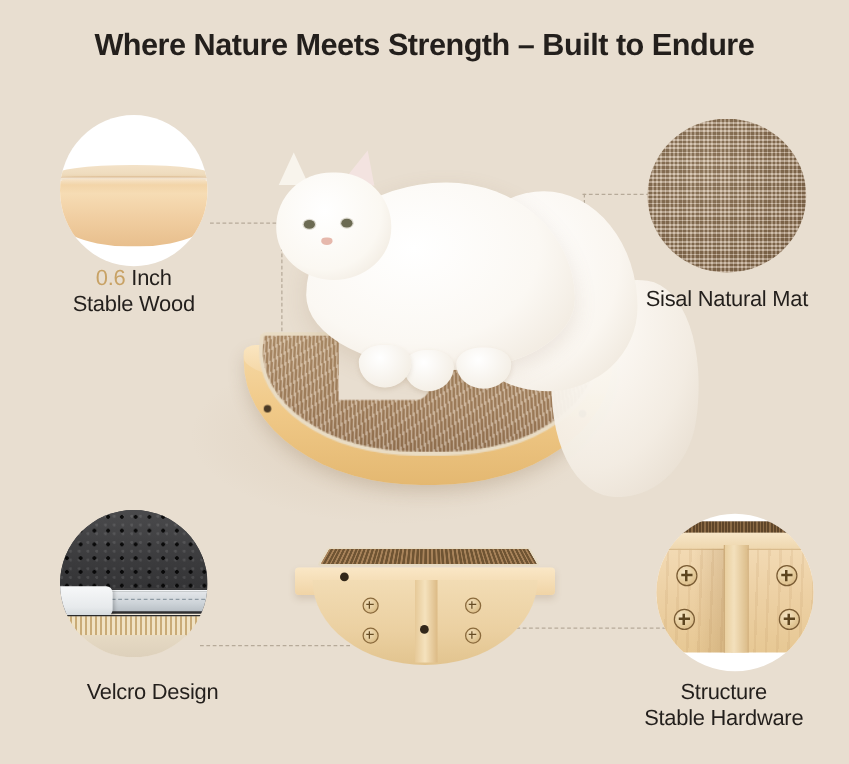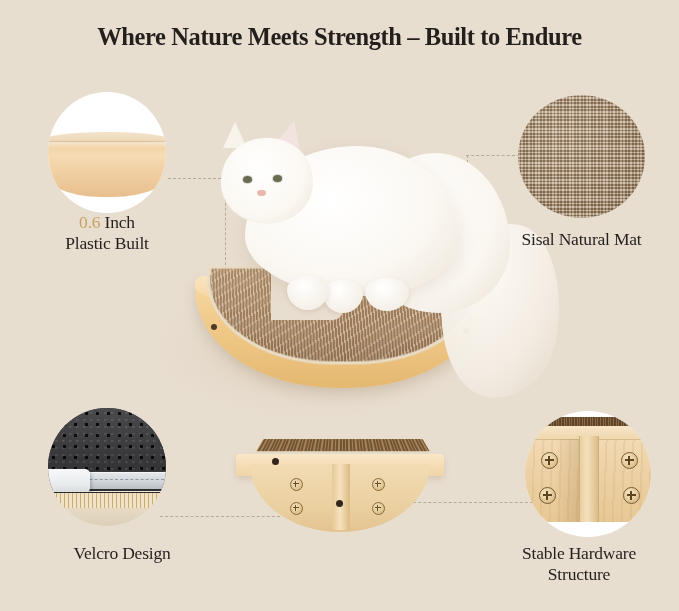--- a/index.html
+++ b/index.html
@@ -12,21 +12,20 @@
     overflow: hidden;
     font-family: "Liberation Sans", sans-serif;
     background: #e8ded0;
   }
   #poster {
     position: relative;
     width: 679px;
     height: 611px;
     background: #e8ded0;
     overflow: hidden;
-    font-family: Liberation Serif, serif;
   }
 
   
   #headline {
     position: absolute;
     left: 0;
     top: 23px;
     width: 679px;
     text-align: center;
     font-size: 24.5px;
@@ -376,21 +375,21 @@
 
   <div class="callout">
     <div class="circ" id="c-wood">
       <div class="band-top"></div>
       <div class="seam"></div>
       <div class="band-main"></div>
       <div class="band-hi"></div>
     </div>
     <div class="caption" style="left:28px; top:212px; width:158px;">
       <div><span class="hl">0.6</span><span> Inch</span></div>
-      <div>Plastic Built</div>
+      <div>Stable Wood</div>
     </div>
   </div>
 
   <div class="callout">
     <div class="circ" id="c-sisal"></div>
     <div class="caption" style="left:489px; top:229px; width:185px;">
       <div>Sisal Natural Mat</div>
     </div>
   </div>
 
@@ -415,18 +414,18 @@
       <div class="wood"></div>
       <div class="rail"></div>
       <div class="shadow-l"></div>
       <div class="post"></div>
       <div class="screw" style="left:16px; top:41px;"></div>
       <div class="screw" style="left:96px; top:41px;"></div>
       <div class="screw" style="left:14px; top:76px;"></div>
       <div class="screw" style="left:98px; top:76px;"></div>
     </div>
     <div class="caption" style="left:484px; top:543px; width:190px;">
+      <div>Structure</div>
       <div>Stable Hardware</div>
-      <div>Structure</div>
     </div>
   </div>
 
 </div>
 
 </body></html>

